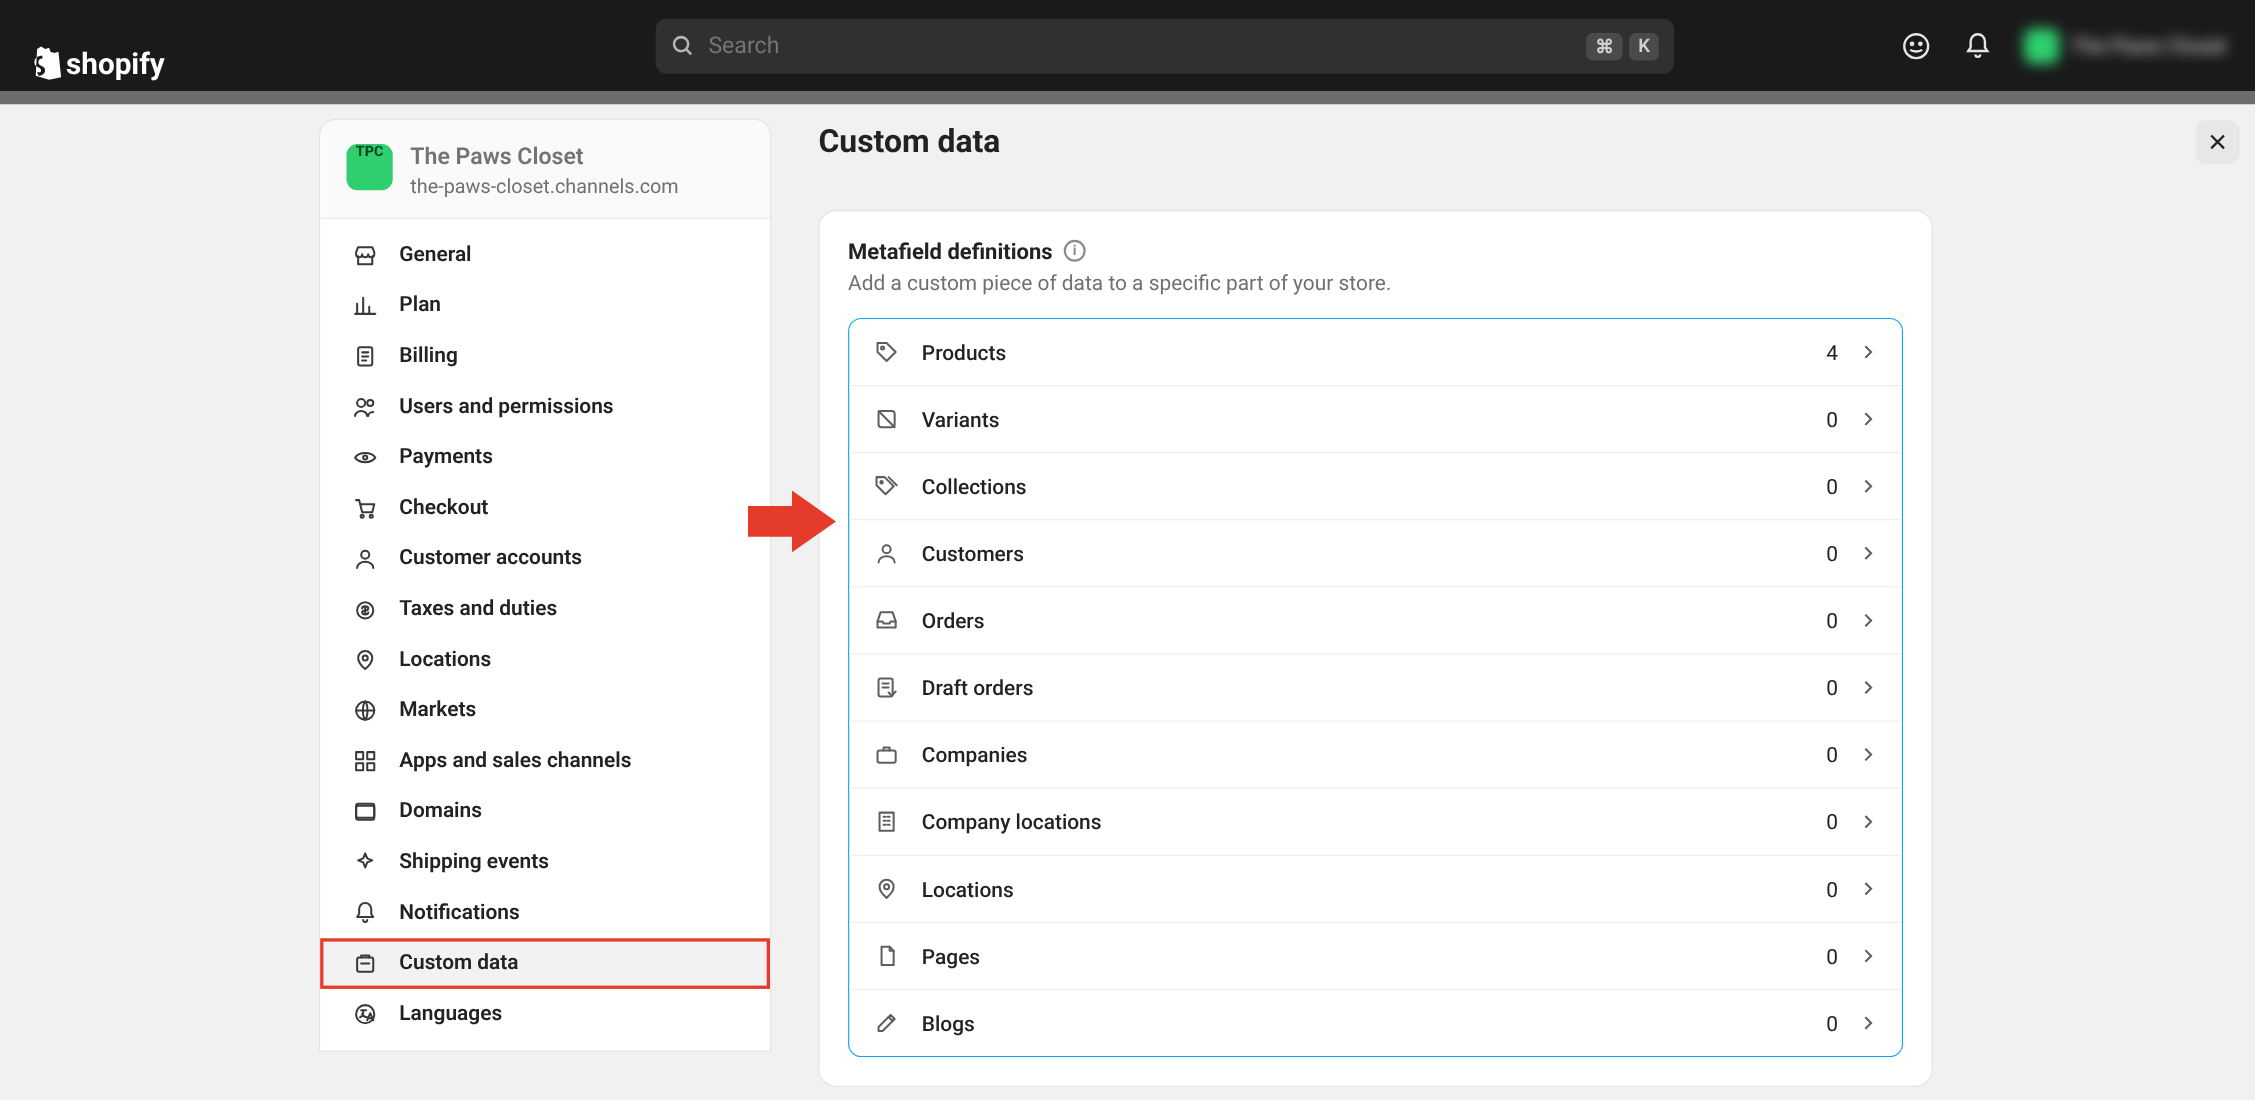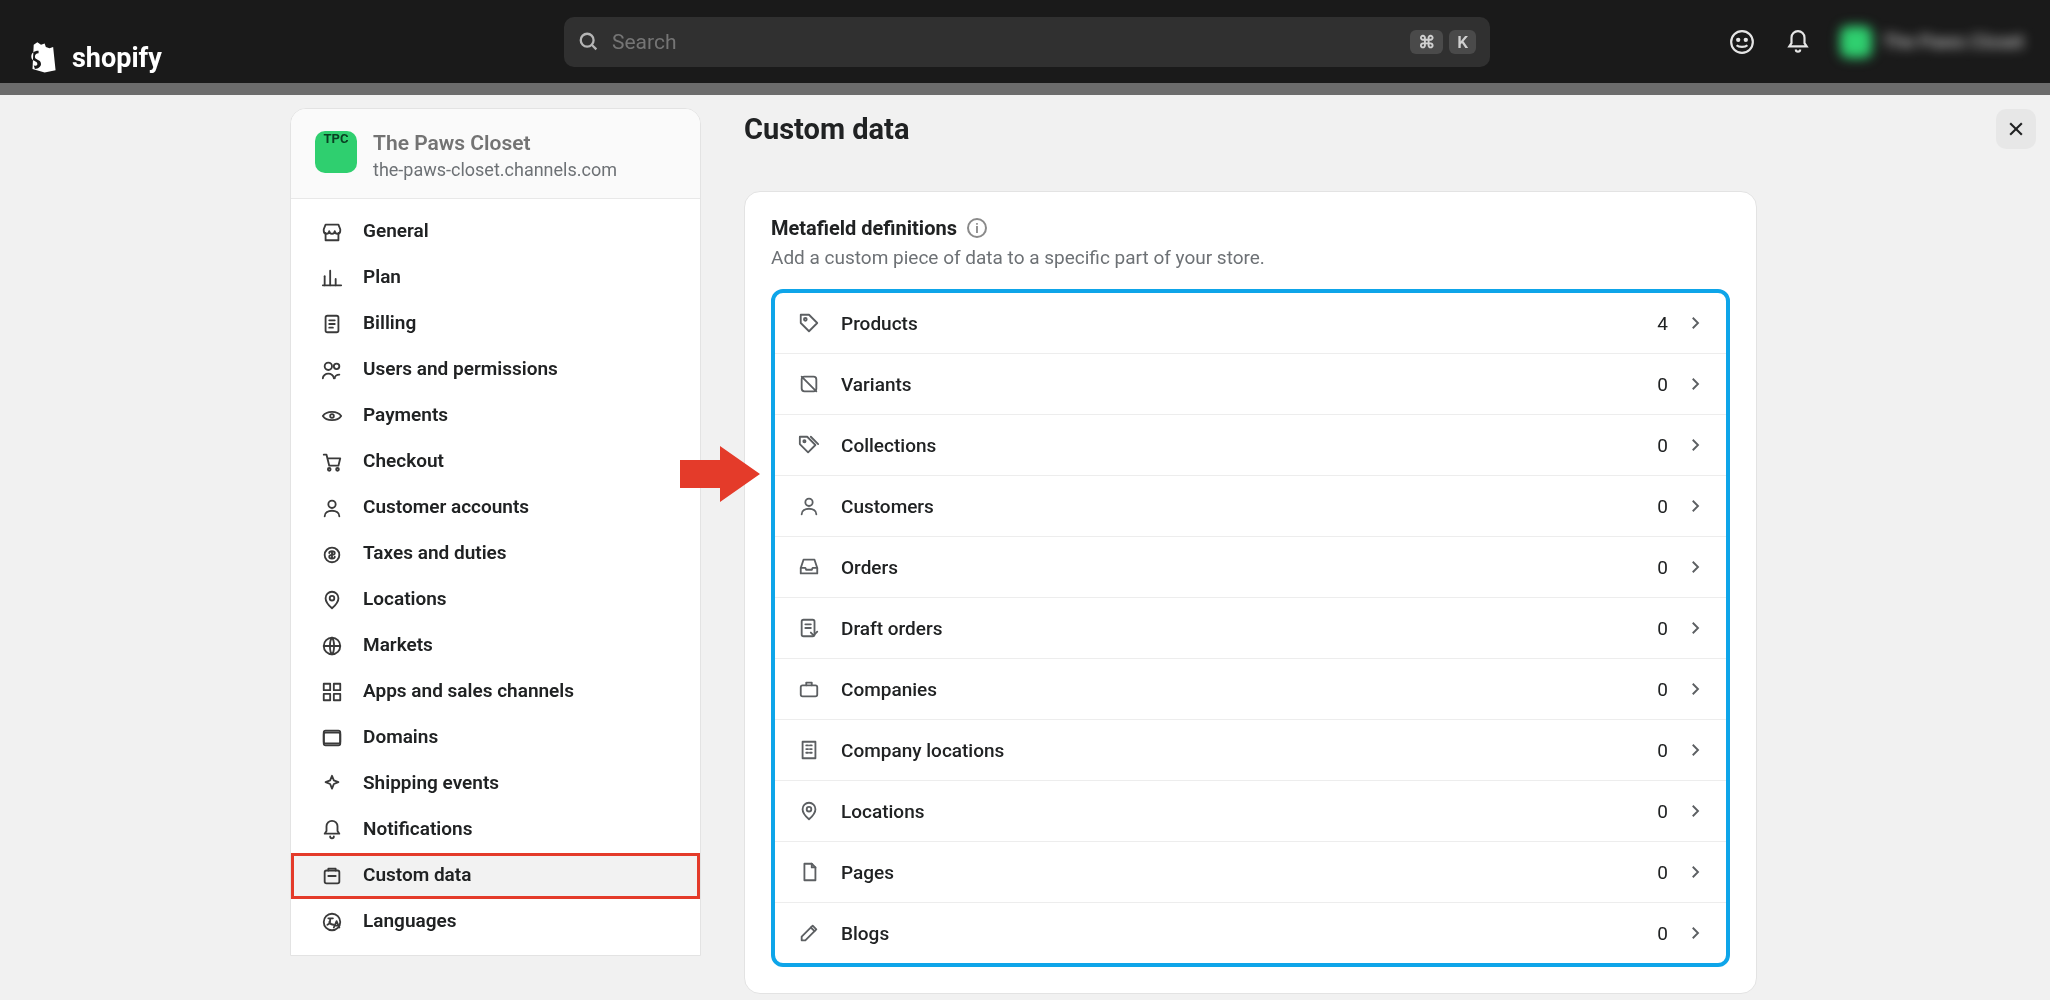--- a/index.html
+++ b/index.html
@@ -1,22 +1,22 @@
 <!DOCTYPE html>
 <html><head>
 <meta charset="utf-8">
 <style>
 * { margin:0; padding:0; box-sizing:border-box; font-family:-apple-system,BlinkMacSystemFont,"Segoe UI",Roboto,sans-serif; }
 body { width:2050px; height:1000px; overflow:hidden; background:#f1f1f1; }
 
 
 .topbar { position:relative; height:83px; background:#1a1a1a; display:flex; align-items:center; }
-.brand { display:flex; align-items:center; gap:16px; margin-left:26px; color:#fff; font-size:27px; font-weight:700;margin-top:32px; }
+.brand { display:flex; align-items:center; gap:4px; margin-left:26px; color:#fff; font-size:27px; font-weight:700;margin-top:32px; }
 .brand svg { width:30px; height:34px; }
-.search-wrap { position:absolute; left:564px; top:17px; width:926px; height:50px; background:#303030; border-radius:10px; display:flex; align-items:center; padding:0 14px; color:#b5b5b5; gap:12px; }
+.search-wrap { position:absolute; left:596px; top:17px; width:926px; height:50px; background:#303030; border-radius:10px; display:flex; align-items:center; padding:0 14px; color:#b5b5b5; gap:12px; }
 .search-wrap input { background:transparent; border:none; outline:none; flex:1; color:#b5b5b5; font-size:21px; }
 .kbd-group { display:flex; gap:6px; }
 .kbd { background:#4a4a4a; color:#d0d0d0; border-radius:6px; padding:2px 8px; font-size:17px; font-weight:600; }
 .top-right { position:absolute; right:26px; display:flex; align-items:center; gap:28px; }
 .top-icon { color:#e5e5e5; width:28px; height:28px; display:flex; align-items:center; justify-content:center; }
 .user-pill { display:flex; align-items:center; gap:10px; filter:blur(6px); }
 .user-pill .avatar { width:32px; height:32px; background:#2fcf6f; border-radius:8px; }
 .user-pill span { color:#e5e5e5; font-size:19px; }
 
 .gray-strip { height:12px; background:#6c6c6c; }
@@ -37,21 +37,21 @@
 
 
 .page-title { position:absolute; left:744px; top:17px; font-size:29px; font-weight:700; color:#202223; }
 .close-btn { position:absolute; right:14px; top:14px; width:40px; height:40px; border-radius:10px; background:#e7e7e7; display:flex; align-items:center; justify-content:center; cursor:pointer; color:#202223; }
 
 .panel { position:absolute; left:744px; top:96px; width:1013px; background:#fff; border:1px solid #e3e3e3; border-radius:16px; padding:24px 0 0; }
 .panel-head { padding:0 26px 20px; }
 .panel-head .row1 { display:flex; align-items:center; gap:10px; font-size:20px; font-weight:700; color:#202223; }
 .panel-head .info-ico { width:20px; height:20px; border:2px solid #8a8a8a; border-radius:50%; display:flex; align-items:center; justify-content:center; font-size:13px; color:#8a8a8a; font-weight:700; }
 .panel-head .sub { font-size:19px; color:#6d7175; margin-top:6px; }
-.mf-list { margin:0 26px 26px; border:4px solid #0ea5e9; border-radius:12px; overflow:hidden; }
+.mf-list { margin:0 26px 26px; border:1px solid #0ea5e9; border-radius:12px; overflow:hidden; }
 .mf-row { display:flex; align-items:center; padding:18px 22px; border-bottom:1px solid #ededed; cursor:pointer; }
 .mf-row:last-child { border-bottom:none; }
 .mf-row .ico { width:24px; height:24px; color:#5c5f62; margin-right:20px; display:flex; align-items:center; justify-content:center; }
 .mf-row .label { font-size:19px; font-weight:500; color:#202223; flex:1; }
 .mf-row .count { font-size:19px; color:#202223; margin-right:18px; }
 .mf-row .chev { color:#5c5f62; }
 
 
 .red-arrow { position:absolute; left:680px; top:351px; width:80px; height:56px; }
 .red-arrow svg polygon { fill:#e43b2a; }

